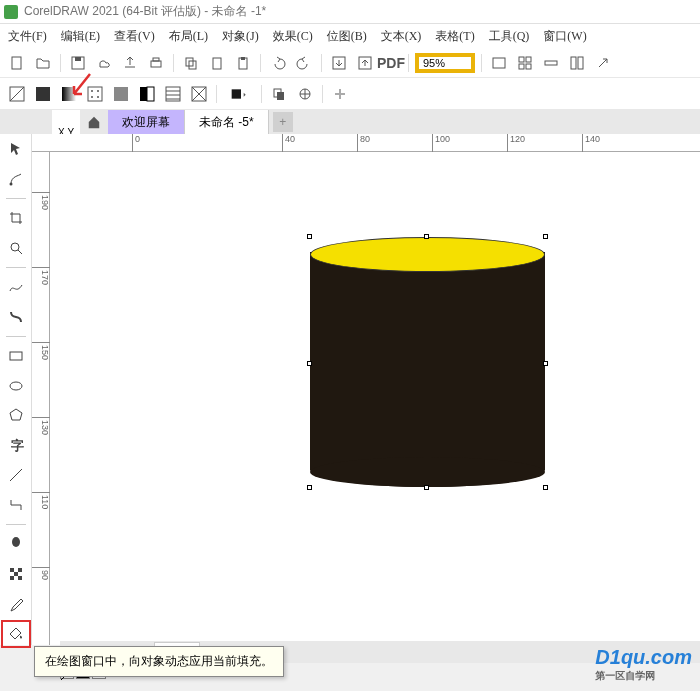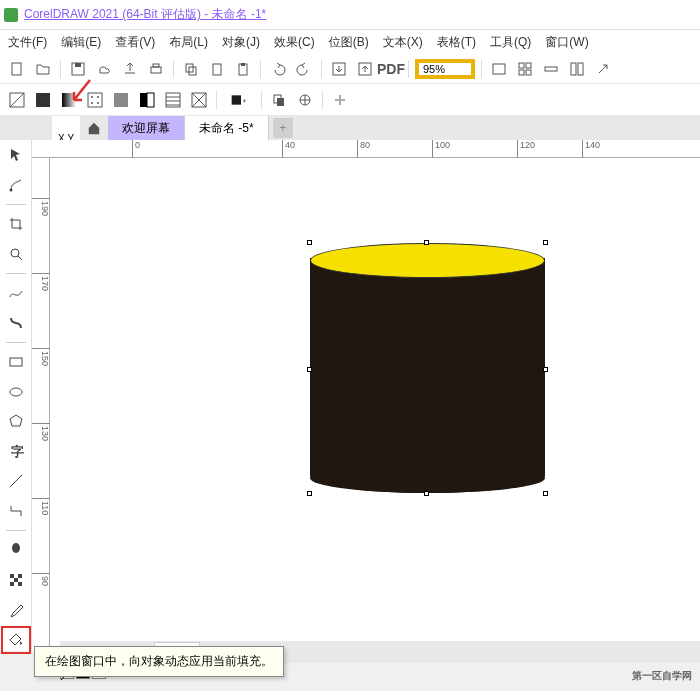--- a/index.html
+++ b/index.html
@@ -1,20 +1,20 @@
 <!DOCTYPE html>
 <html><head>
 <meta charset="utf-8">
 <style>
 * { margin: 0; padding: 0; box-sizing: border-box; font-family: "Microsoft YaHei", Arial, sans-serif; }
 body { width: 700px; height: 691px; background: #f0f0f0; overflow: hidden; position: relative; }
-.titlebar { height: 30px; background: #fff; border-bottom: 1px solid #e0e0e0; display: flex; align-items: center; padding: 0 4px; font-size: 12px; color: #8b5cf6; text-decoration: underline; }
+.titlebar { height: 24px; background: #fff; border-bottom: 1px solid #e0e0e0; display: flex; align-items: center; padding: 0 4px; font-size: 12px; color: #737373; }
 .titlebar .logo { width: 14px; height: 14px; background: #45a049; border-radius: 2px; margin-right: 6px; }
 .menubar { height: 24px; background: #fff; display: flex; align-items: center; padding: 0 8px; font-size: 12px; color: #333; }
-.menubar span { margin-right: 14px; cursor: default; }
+.menubar span { margin-right: 14px; cursor: default; font-family: Liberation Serif, serif; }
 .toolbar1 { height: 30px; background: #fff; display: flex; align-items: center; padding: 0 6px; gap: 4px; border-bottom: 1px solid #e8e8e8; }
 .toolbar2 { height: 32px; background: #fff; display: flex; align-items: center; padding: 0 6px; gap: 4px; border-bottom: 1px solid #e8e8e8; position: relative; }
 .tbtn { width: 22px; height: 22px; display: flex; align-items: center; justify-content: center; color: #555; }
 .tbtn svg { width: 16px; height: 16px; }
 .sep { width: 1px; height: 18px; background: #ddd; margin: 0 2px; }
 .zoom-input { width: 60px; height: 20px; border: 4px solid #eab308; font-size: 11px; padding: 0 4px; }
 .arrow-red { position: absolute; left: 68px; top: -6px; z-index: 10; }
 .tabbar { height: 24px; background: #e8e8e8; display: flex; align-items: center; font-size: 12px; }
 .hometab { width: 28px; height: 24px; display: flex; align-items: center; justify-content: center; background: #e8e8e8; }
 .tab { padding: 0 14px; height: 24px; display: flex; align-items: center; background: #c4b5fd; border-right: 1px solid #ccc; }
@@ -373,21 +373,21 @@
         </svg>
       </div>
   </div>
 
   <div class="canvas-area">
     <div class="ruler-h">
       <div class="tick" style="left:100px">0</div>
       <div class="tick" style="left:250px">40</div>
       <div class="tick" style="left:325px">80</div>
       <div class="tick" style="left:400px">100</div>
-      <div class="tick" style="left:485px">120</div>
+      <div class="tick" style="left:475px">120</div>
       <div class="tick" style="left:550px">140</div>
     </div>
     <div class="ruler-v">
       <div class="tick" style="top:40px">190</div>
       <div class="tick" style="top:115px">170</div>
       <div class="tick" style="top:190px">150</div>
       <div class="tick" style="top:265px">130</div>
       <div class="tick" style="top:340px">110</div>
       <div class="tick" style="top:415px">90</div>
     </div>
@@ -426,14 +426,15 @@
   <div class="colorswatch" style="background:#fff;position:relative">
       <svg width="14" height="14" style="position:absolute">
         <line x1="0" y1="14" x2="14" y2="0" stroke="#000"></line>
       </svg>
     </div>
   <div class="colorswatch" style="background:#000"></div>
   <div class="colorswatch" style="background:#fff"></div>
 </div>
 
 <div class="watermark">
+  <span>D1qu.com</span>
   <span class="sub">第一区自学网</span>
 </div>
 
 </body></html>

